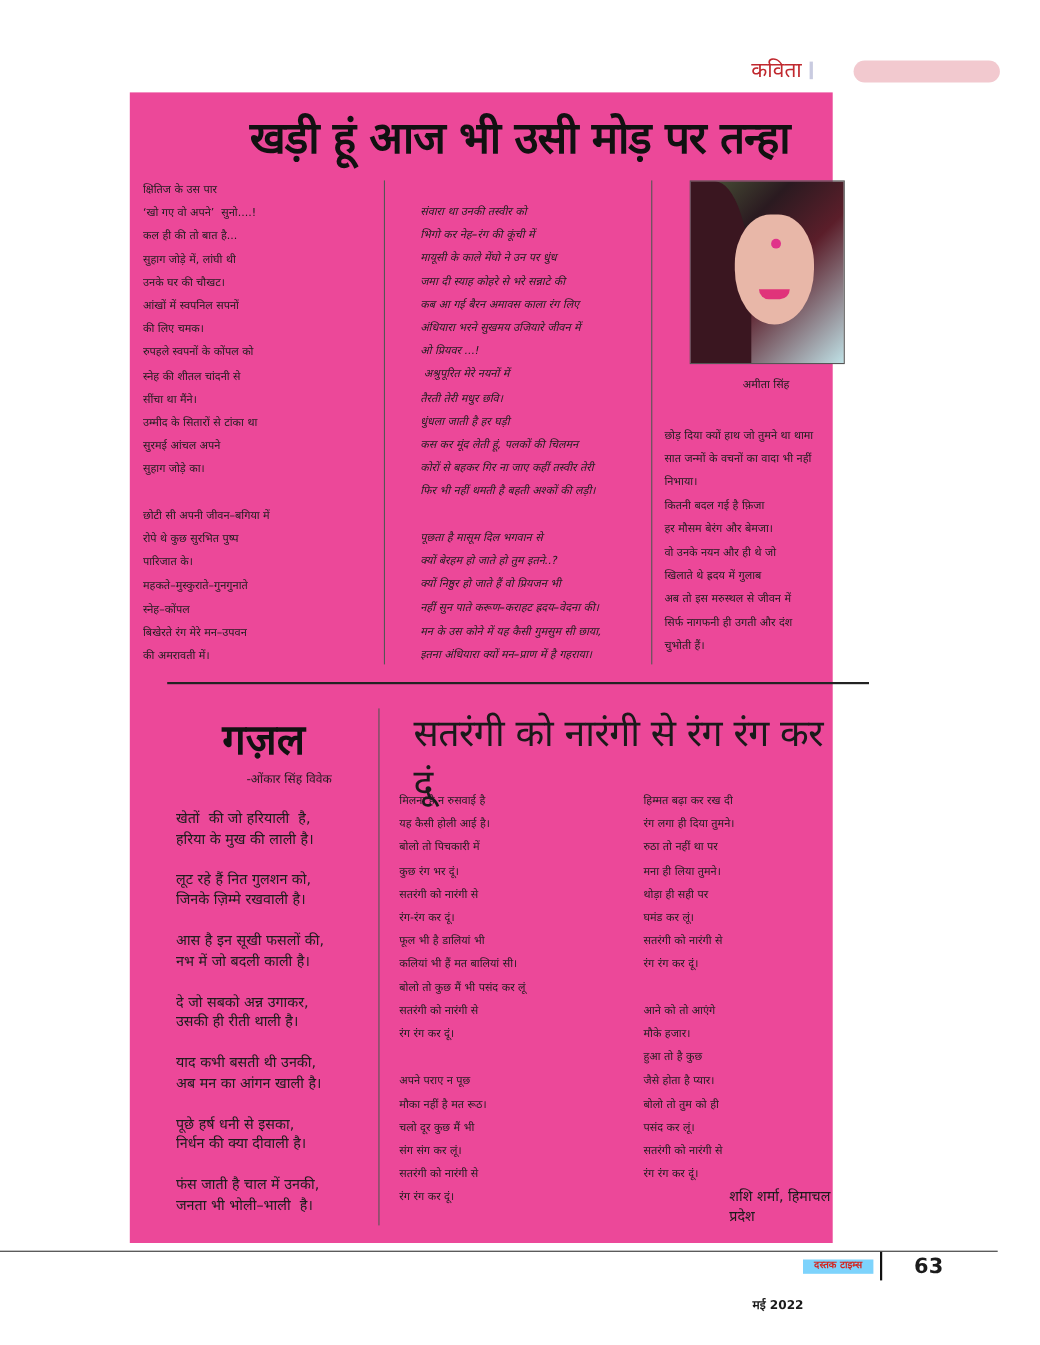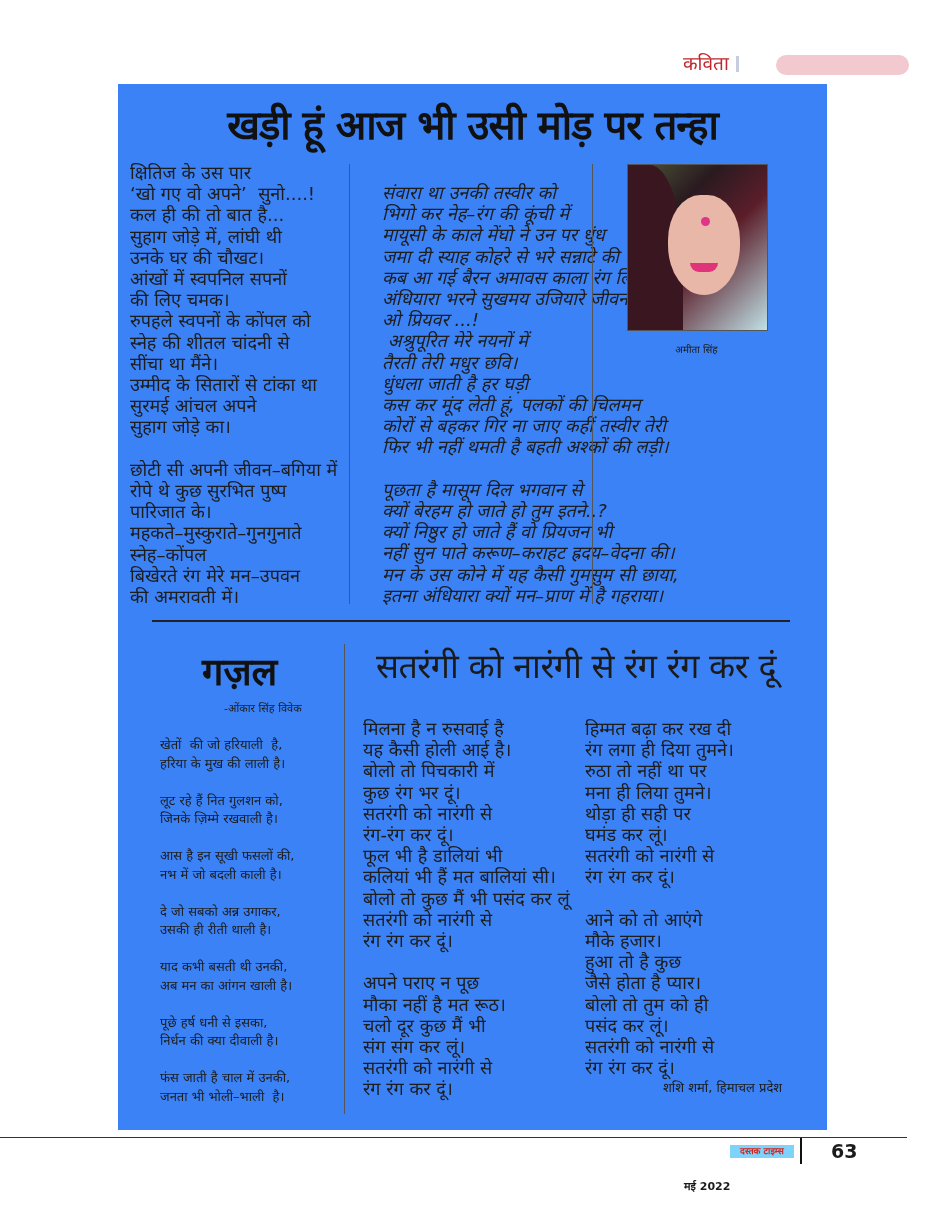--- a/index.html
+++ b/index.html
@@ -1,25 +1,25 @@
 <!DOCTYPE html>
 <html><head>
 <meta charset="utf-8">
 <style>
   html, body { margin:0; padding:0; }
   body { width:945px; height:1223px; background:#ffffff; position:relative; overflow:hidden;
          font-family:"DejaVu Sans", sans-serif; color:#1b1b1b; }
   .section-tag { position:absolute; left:683px; top:50px; font-size:19px; color:#c0282e;text-align:center; }
   .tag-sep { position:absolute; left:736px; top:56px; width:3px; height:16px; background:#c9cbe0; }
   .tag-pill { position:absolute; left:776px; top:55px; width:133px; height:20px; border-radius:10px; background:#f2c9cf; }
-  .panel { position:absolute; left:118px; top:84px; width:709px; height:1046px; background:#3b82f6; }
+  .panel { position:absolute; left:118px; top:84px; width:639px; height:1046px; background:#ec4899; }
   .main-title { position:absolute; left:0; top:12px; width:709px; text-align:center; font-size:40px;
                 font-weight:bold; letter-spacing:-1px; color:#111; }
   .vline { position:absolute; width:1px; background:#555; }
-  .poem { position:absolute; font-size:18px; line-height:21.2px; white-space:pre; color:#1d1d1d; }
+  .poem { position:absolute; font-size:10px; line-height:21.2px; white-space:pre; color:#1d1d1d; }
   .photo { position:absolute; left:509px; top:80px; width:139px; height:165px; border:1px solid #555;
            background:linear-gradient(135deg,#4e5a3a 0%,#2a1a20 30%,#5b1e2a 55%,#bfe1e6 100%); overflow:hidden; }
   .face { position:absolute; left:40px; top:30px; width:72px; height:100px; border-radius:45% 45% 50% 50%;
           background:#e8b7a8; }
   .bindi { position:absolute; left:33px; top:22px; width:9px; height:9px; border-radius:50%; background:#e0338a; }
   .lips { position:absolute; left:22px; top:68px; width:28px; height:9px; border-radius:0 0 14px 14px; background:#e0337a; }
   .hair { position:absolute; left:0; top:0; width:55px; height:165px; background:#3a1620; border-radius:0 60% 0 0; }
   .author1 { position:absolute; left:509px; top:258px; width:139px; text-align:center; font-size:10px; }
   .hline { position:absolute; left:34px; top:536px; width:638px; height:2px; background:#222; }
   .ghazal-title { position:absolute; left:84px; top:560px; font-size:38px; font-weight:bold; color:#111; }
@@ -89,20 +89,30 @@
   <div class="vline" style="left:474px; top:80px; height:440px;"></div>
 
   <div class="photo">
     <div class="hair"></div>
     <div class="face">
       <div class="bindi"></div>
       <div class="lips"></div>
     </div>
   </div>
   <div class="author1">अमीता सिंह</div>
+  <div class="poem" style="left:486px; top:302px;">छोड़ दिया क्यों हाथ जो तुमने था थामा
+सात जन्मों के वचनों का वादा भी नहीं
+निभाया।
+कितनी बदल गई है फ़िजा
+हर मौसम बेरंग और बेमजा।
+वो उनके नयन और ही थे जो
+खिलाते थे ह्रदय में गुलाब
+अब तो इस मरुस्थल से जीवन में
+सिर्फ नागफनी ही उगती और दंश
+चुभोती हैं।</div>
 
   <div class="hline"></div>
 
   <div class="ghazal-title">गज़ल</div>
   <div class="ghazal-author">-ओंकार सिंह विवेक</div>
   <div class="ghazal">खेतों  की जो हरियाली  है,
 हरिया के मुख की लाली है।
 
 लूट रहे हैं नित गुलशन को,
 जिनके ज़िम्मे रखवाली है।

